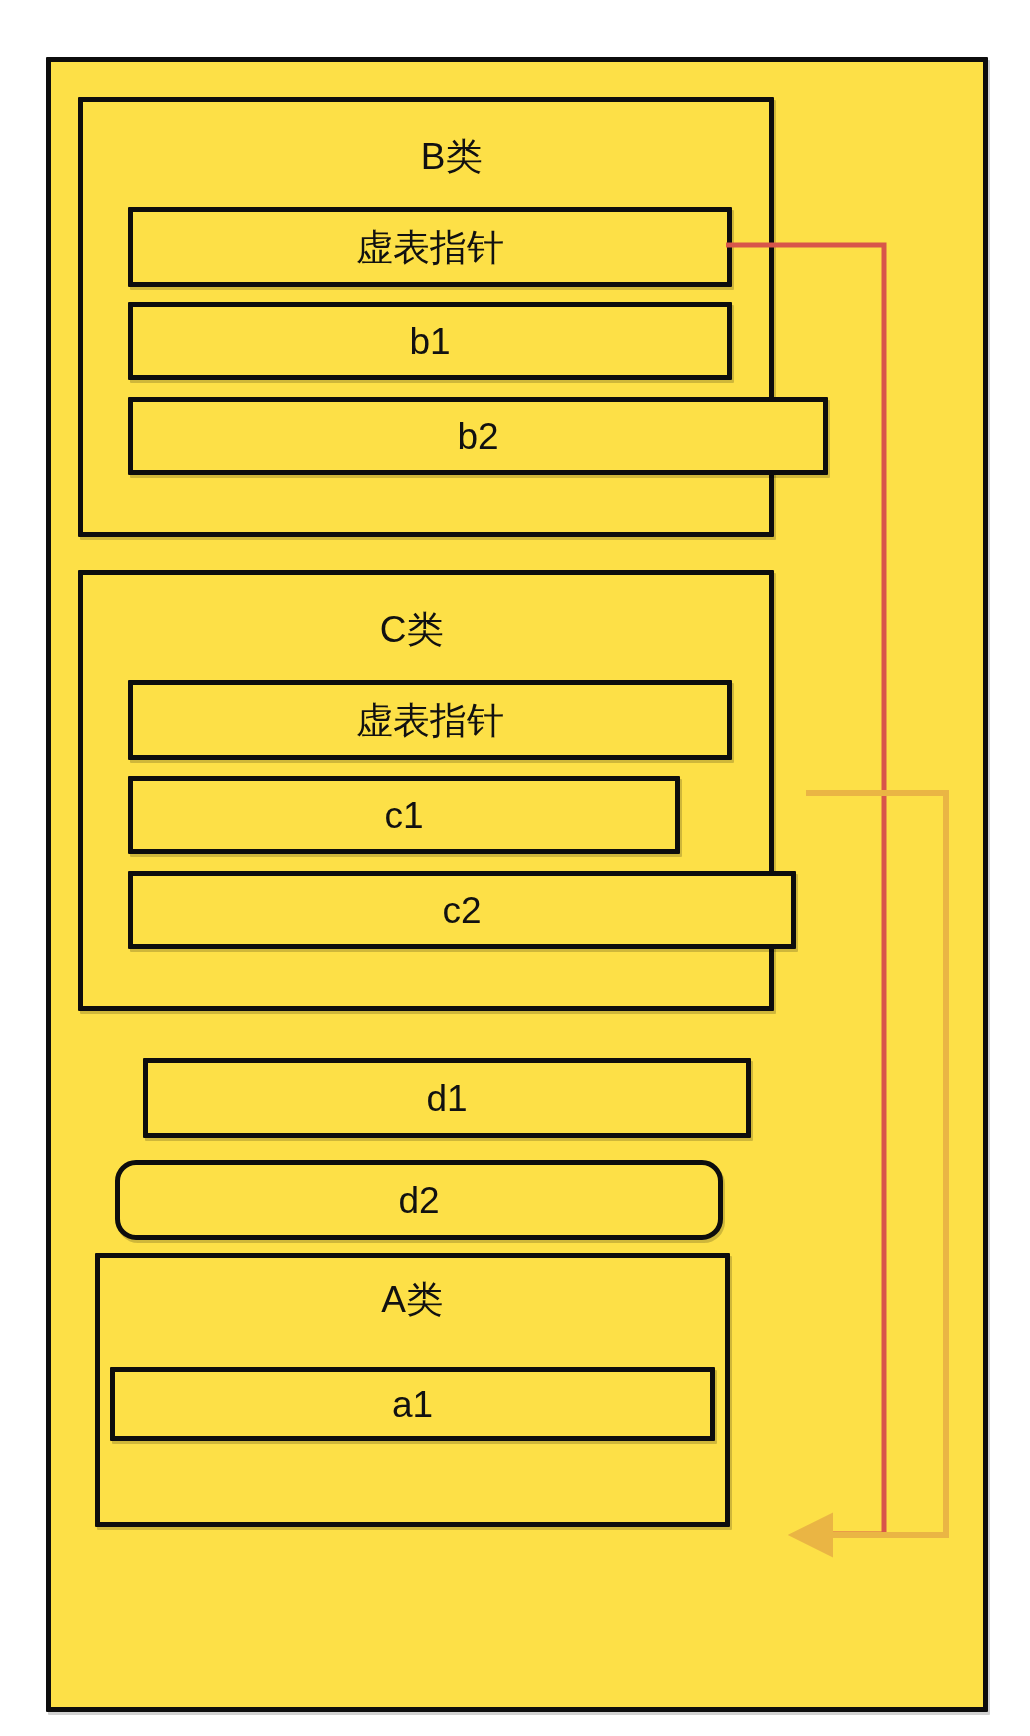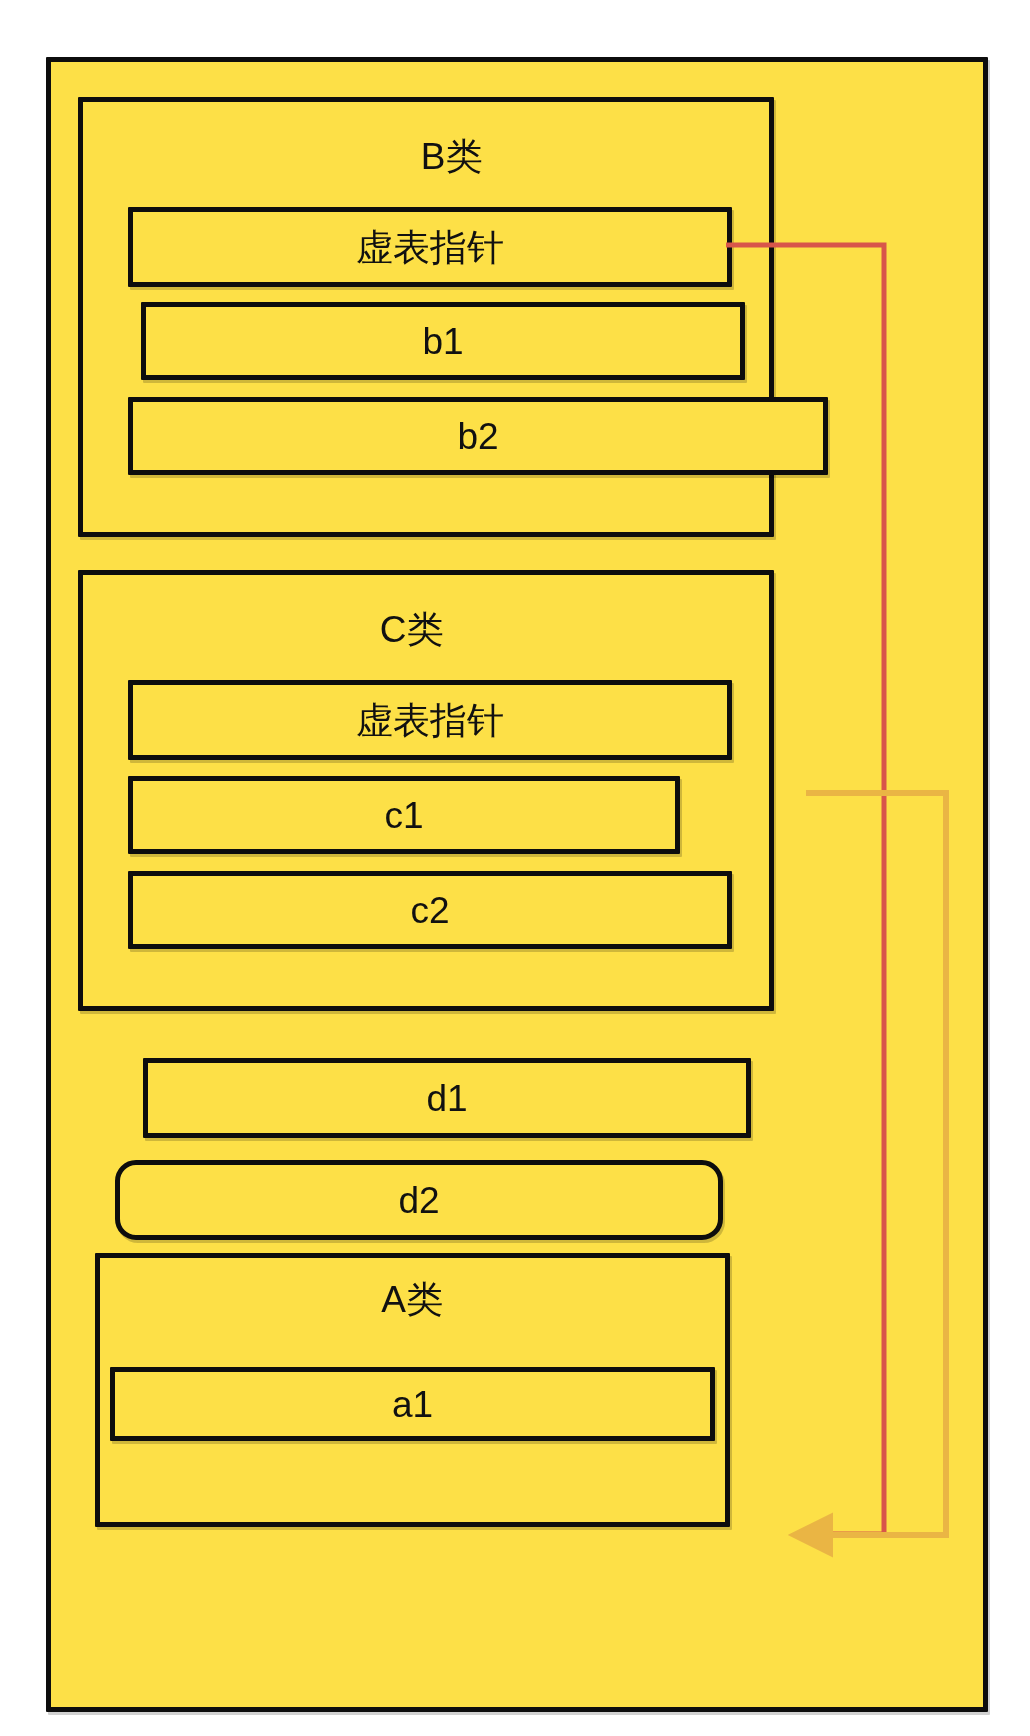--- a/index.html
+++ b/index.html
@@ -77,40 +77,40 @@
 
   <div class="box box-outer shadowed" style="left:46px; top:57px; width:942px; height:1655px;"></div>
 
   <div class="box box-group shadowed" style="left:78px; top:97px; width:696px; height:440px;"></div>
   <div class="class-title" style="left:66px; top:138px; width:772px;">B类</div>
 
   <div class="box box-field shadowed" style="left:128px; top:207px; width:604px; height:80px;">
     <span class="field-inner">虚表指针</span>
   </div>
 
-  <div class="box box-field shadowed" style="left:128px; top:302px; width:604px; height:78px;margin-left:13px;">
+  <div class="box box-field shadowed" style="left:128px; top:302px; width:604px; height:78px;">
     <span class="field-inner">b1</span>
   </div>
 
   <div class="box box-field shadowed" style="left:128px; top:397px; width:700px; height:78px;">
     <span class="field-inner">b2</span>
   </div>
 
   <div class="box box-group shadowed" style="left:78px; top:570px; width:696px; height:441px;"></div>
   <div class="class-title" style="left:64px; top:611px; width:696px;">C类</div>
 
   <div class="box box-field shadowed" style="left:128px; top:680px; width:604px; height:80px;">
     <span class="field-inner">虚表指针</span>
   </div>
 
   <div class="box box-field shadowed" style="left:128px; top:776px; width:552px; height:78px;">
     <span class="field-inner">c1</span>
   </div>
 
-  <div class="box box-field shadowed" style="left:128px; top:871px; width:604px; height:78px;">
+  <div class="box box-field shadowed" style="left:128px; top:871px; width:668px; height:78px;">
     <span class="field-inner">c2</span>
   </div>
 
   <div class="box box-field shadowed" style="left:115px; top:1058px; width:608px; height:80px;margin-left:28px;">
     <span class="field-inner">d1</span>
   </div>
 
   <div class="box box-field shadowed" style="left:115px; top:1160px; width:608px; height:80px;border-radius:21px;">
     <span class="field-inner">d2</span>
   </div>

